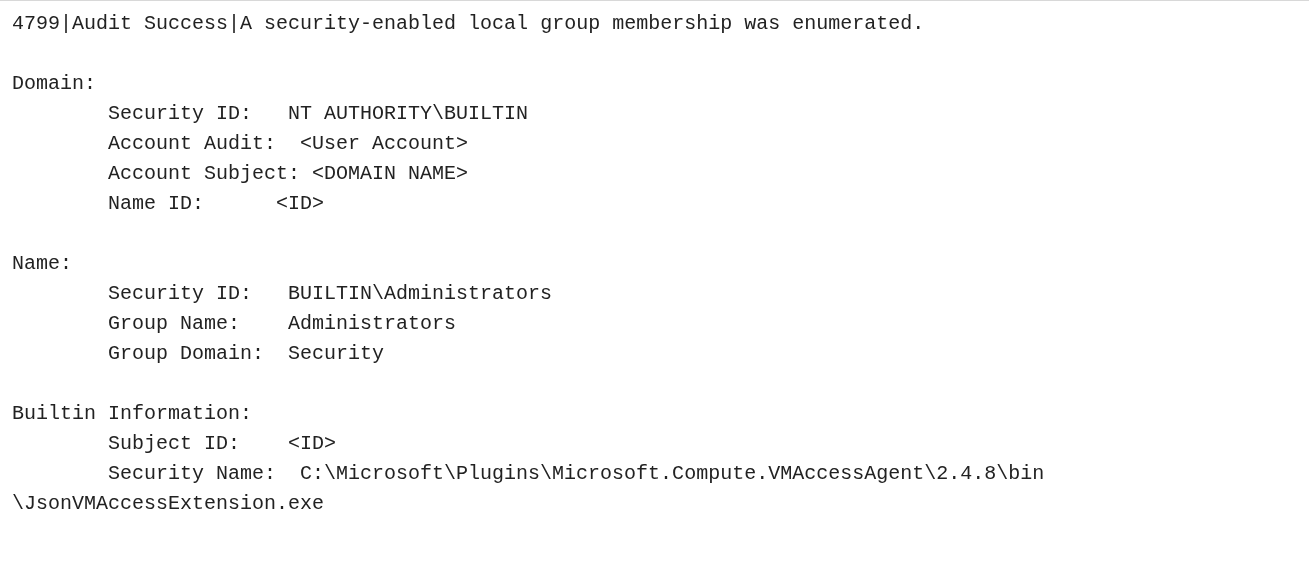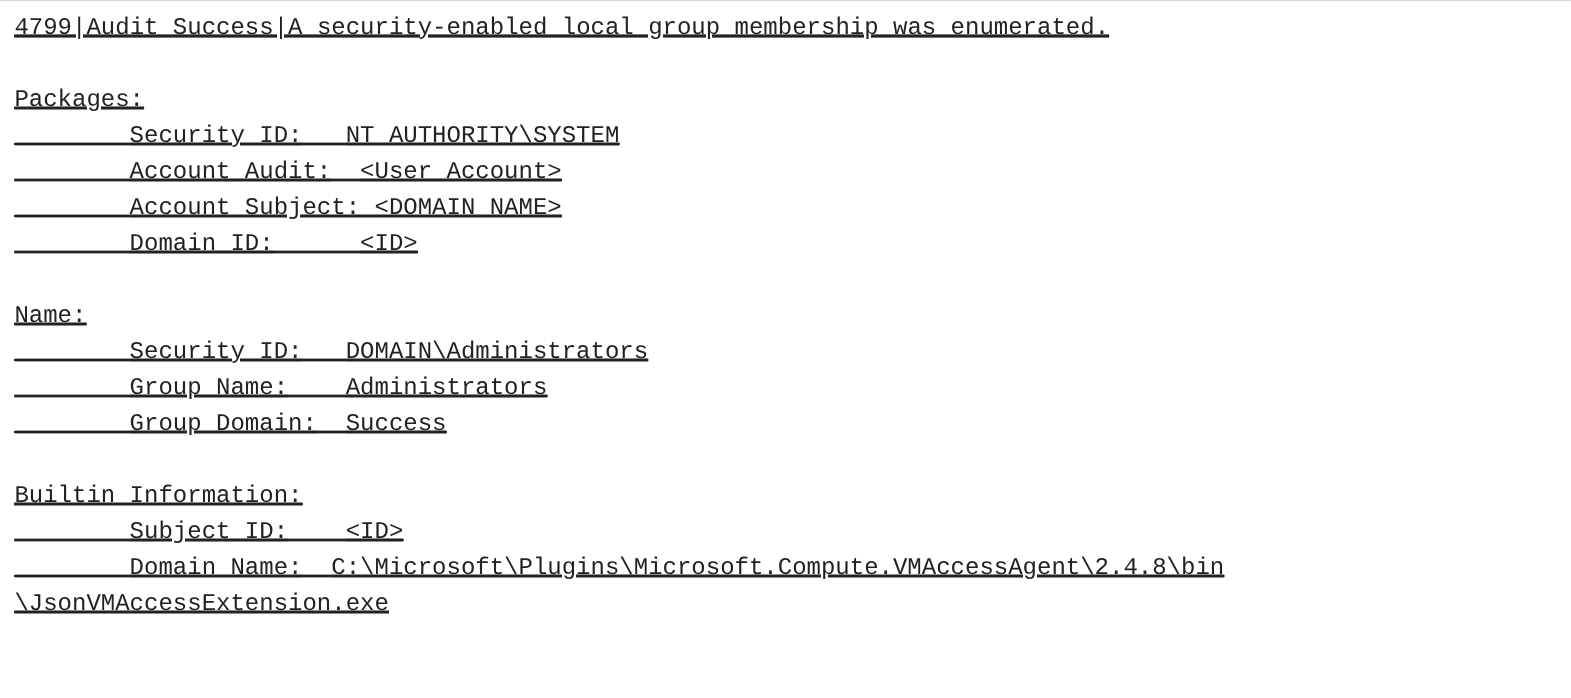--- a/index.html
+++ b/index.html
@@ -1,44 +1,43 @@
 <!DOCTYPE html>
 <html><head>
   <meta charset="utf-8">
   <style>
     * {
       margin: 0;
       padding: 0;
       box-sizing: border-box;
-      text-decoration: underline;
     }
     body {
       font-family: Consolas, "Courier New", monospace;
       font-size: 20px;
       color: #222222;
       background: #ffffff;
       padding: 8px 12px;
       white-space: pre;
       line-height: 1.5;
       border-top: 1px solid #d8d8d8;
       width: 1309px;
     }
   </style>
 </head>
 <body><span><span>4799</span><span>|</span><span>Audit Success</span><span>|</span><span>A security-enabled local group membership was enumerated.</span></span>
 
-<span>Packages:</span>
-        <span>Security ID:</span>   <span>NT AUTHORITY\SYSTEM</span>
+<span>Domain:</span>
+        <span>Security ID:</span>   <span>NT AUTHORITY\BUILTIN</span>
         <span>Account Audit:</span>  <span>&lt;User Account&gt;</span>
         <span>Account Subject: </span><span>&lt;DOMAIN NAME&gt;</span>
-        <span>Domain ID:</span>      <span>&lt;ID&gt;</span>
+        <span>Name ID:</span>      <span>&lt;ID&gt;</span>
 
 <span>Name:</span>
-        <span>Security ID:</span>   <span>DOMAIN\Administrators</span>
+        <span>Security ID:</span>   <span>BUILTIN\Administrators</span>
         <span>Group Name:</span>    <span>Administrators</span>
-        <span>Group Domain:</span>  <span>Success</span>
+        <span>Group Domain:</span>  <span>Security</span>
 
 <span>Builtin Information:</span>
         <span>Subject ID:</span>    <span>&lt;ID&gt;</span>
-        <span>Domain Name:</span>  <span>C:\Microsoft\Plugins\Microsoft.Compute.VMAccessAgent\2.4.8\bin</span>
+        <span>Security Name:</span>  <span>C:\Microsoft\Plugins\Microsoft.Compute.VMAccessAgent\2.4.8\bin</span>
 <span>\JsonVMAccessExtension.exe</span>
 
 
 
 </body></html>

